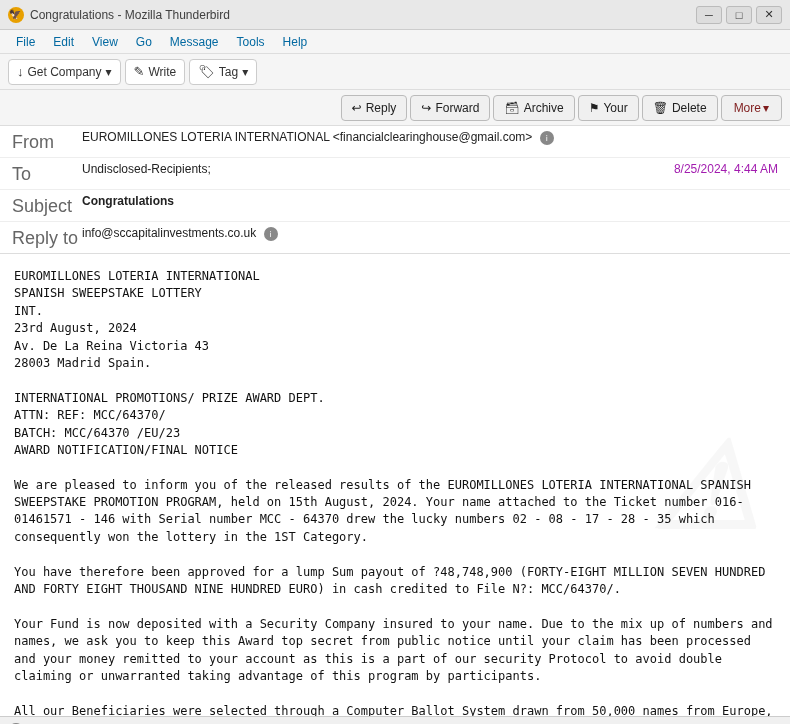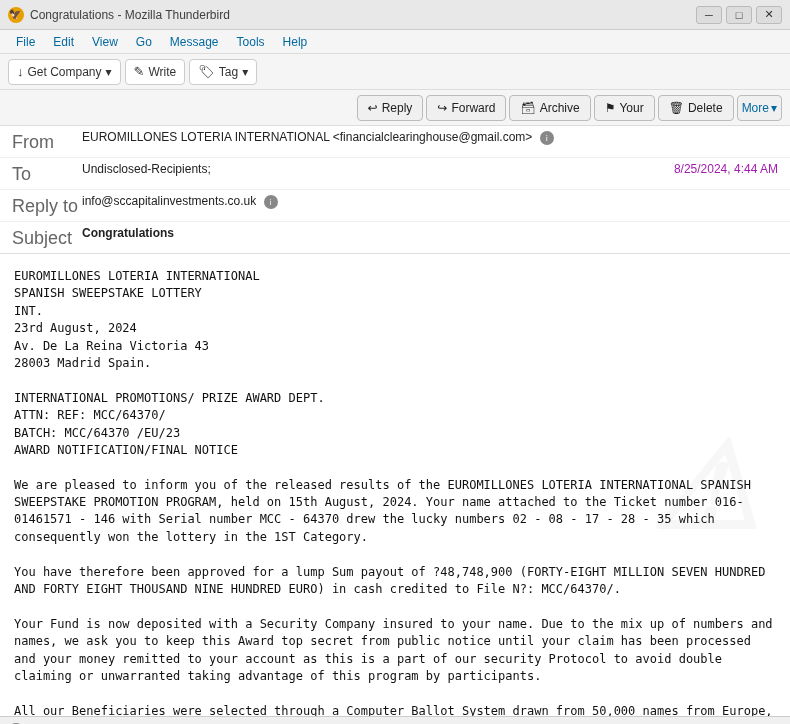--- a/index.html
+++ b/index.html
@@ -125,27 +125,27 @@
       cursor: pointer;
       font-size: 12px;
       color: #222;
       height: 26px;
     }
     .action-btn .icon { font-size: 12px; }
     .more-btn {
       display: flex;
       align-items: center;
       gap: 2px;
-      padding: 3px 4px;
+      padding: 3px 12px;
       border: 1px solid #bbb;
       border-radius: 4px;
       background: #f0f0f0;
       cursor: pointer;
       font-size: 12px;
-      color: #0369a1;
+      color: #7f1d1d;
       height: 26px;
       text-align: center;
     }
 
     
     .email-headers {
       background: #fff;
       border-bottom: 1px solid #ddd;
       padding: 0;
     }
@@ -322,29 +322,29 @@
       <span>EUROMILLONES LOTERIA INTERNATIONAL &lt;financialclearinghouse@gmail.com&gt;</span>
       <span class="icon-small">ℹ</span>
     </span>
   </div>
   <div class="header-row">
     <span class="header-label">To</span>
     <span class="header-value">Undisclosed-Recipients;</span>
     <span class="header-date">8/25/2024, 4:44 AM</span>
   </div>
   <div class="header-row">
+    <span class="header-label">Subject</span>
+    <span class="header-value bold">Congratulations</span>
+  </div>
+  <div class="header-row">
     <span class="header-label">Reply to</span>
     <span class="header-value">
       <span>info@sccapitalinvestments.co.uk</span>
       <span class="icon-small">ℹ</span>
     </span>
-  </div>
-  <div class="header-row">
-    <span class="header-label">Subject</span>
-    <span class="header-value bold">Congratulations</span>
   </div>
 </div>
 
 <div class="email-body">
   <div class="watermark">⚠</div>
   <pre class="email-body-text" style="position:relative;z-index:1;">EUROMILLONES LOTERIA INTERNATIONAL
 SPANISH SWEEPSTAKE LOTTERY
 INT.
 23rd August, 2024
 Av. De La Reina Victoria 43

